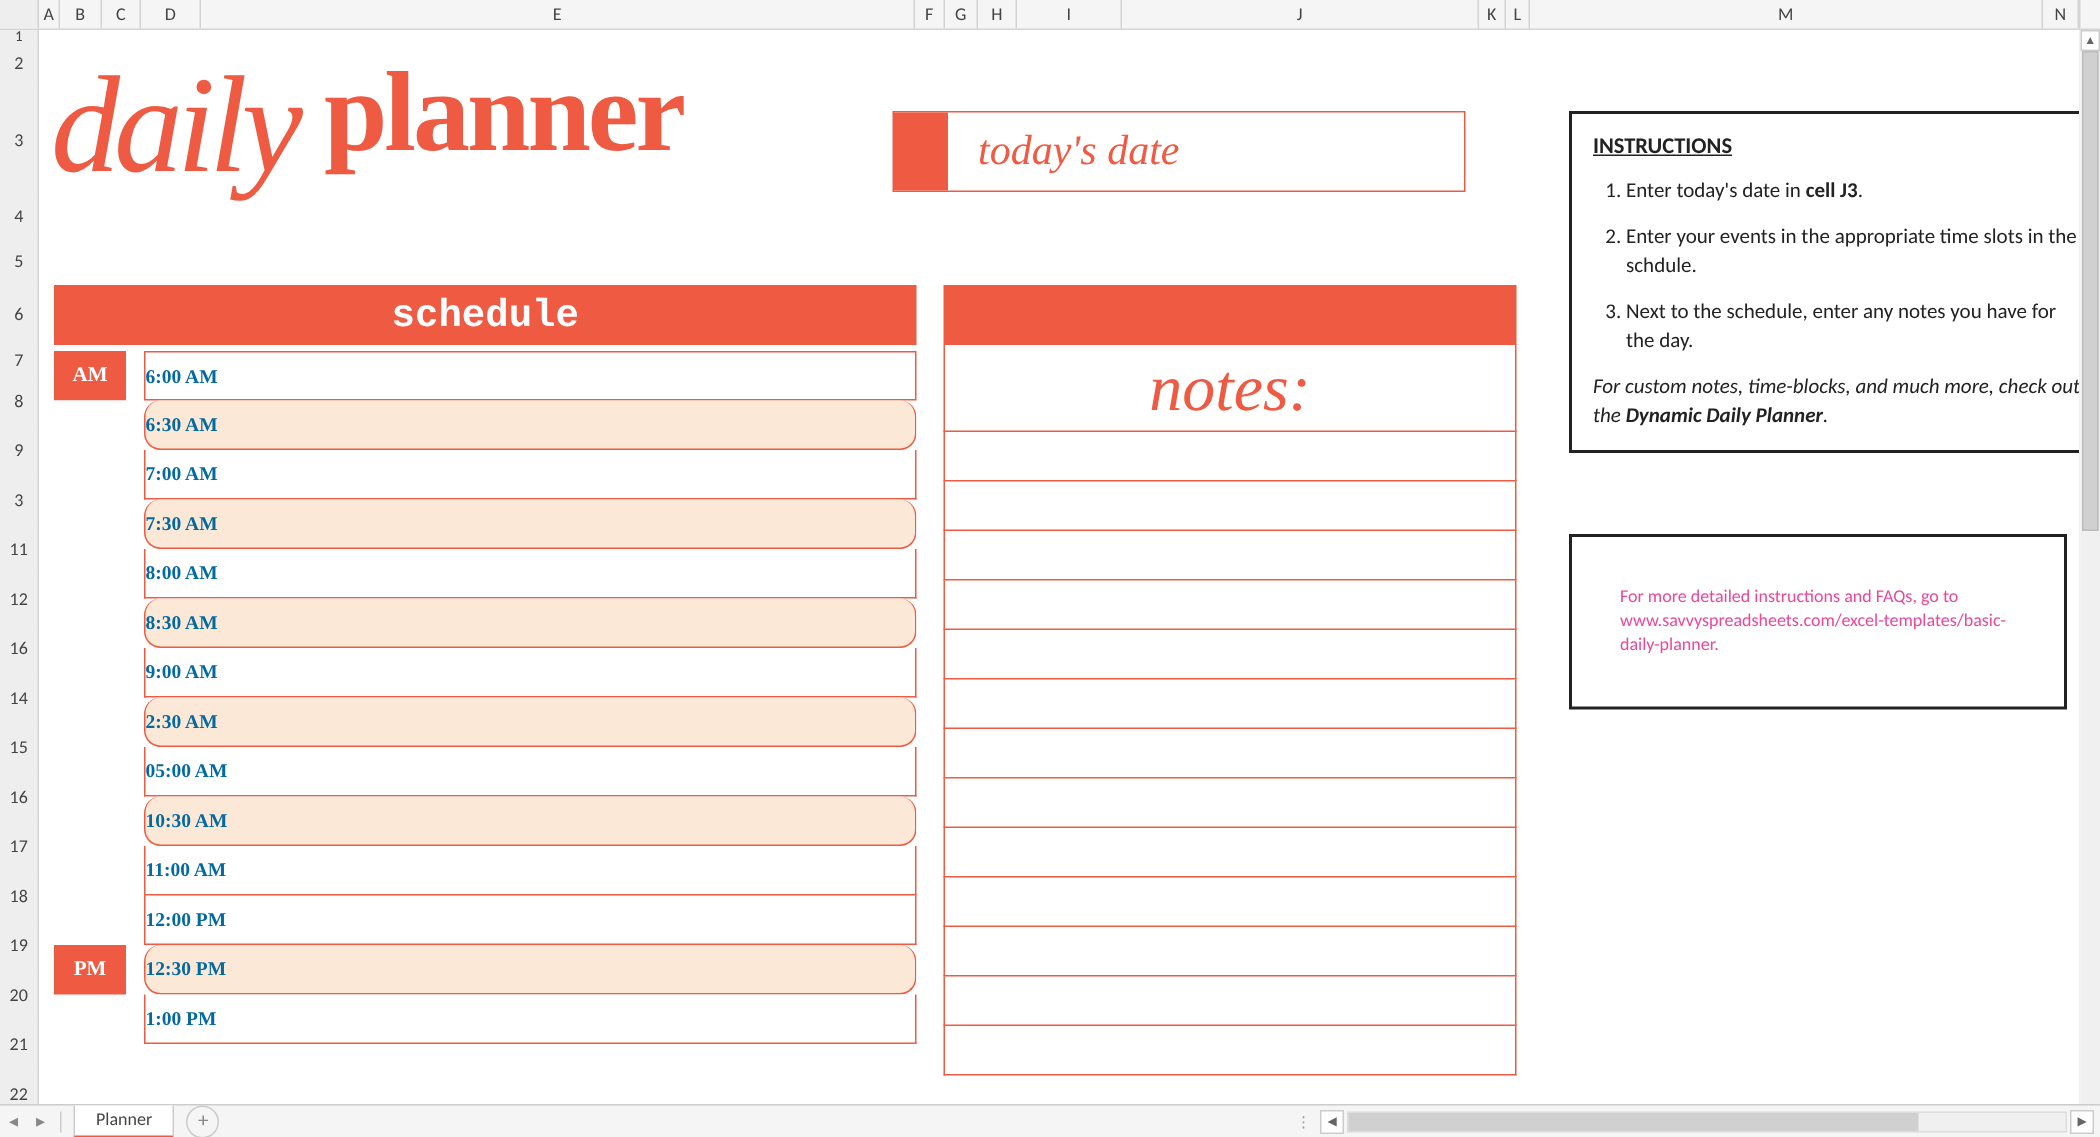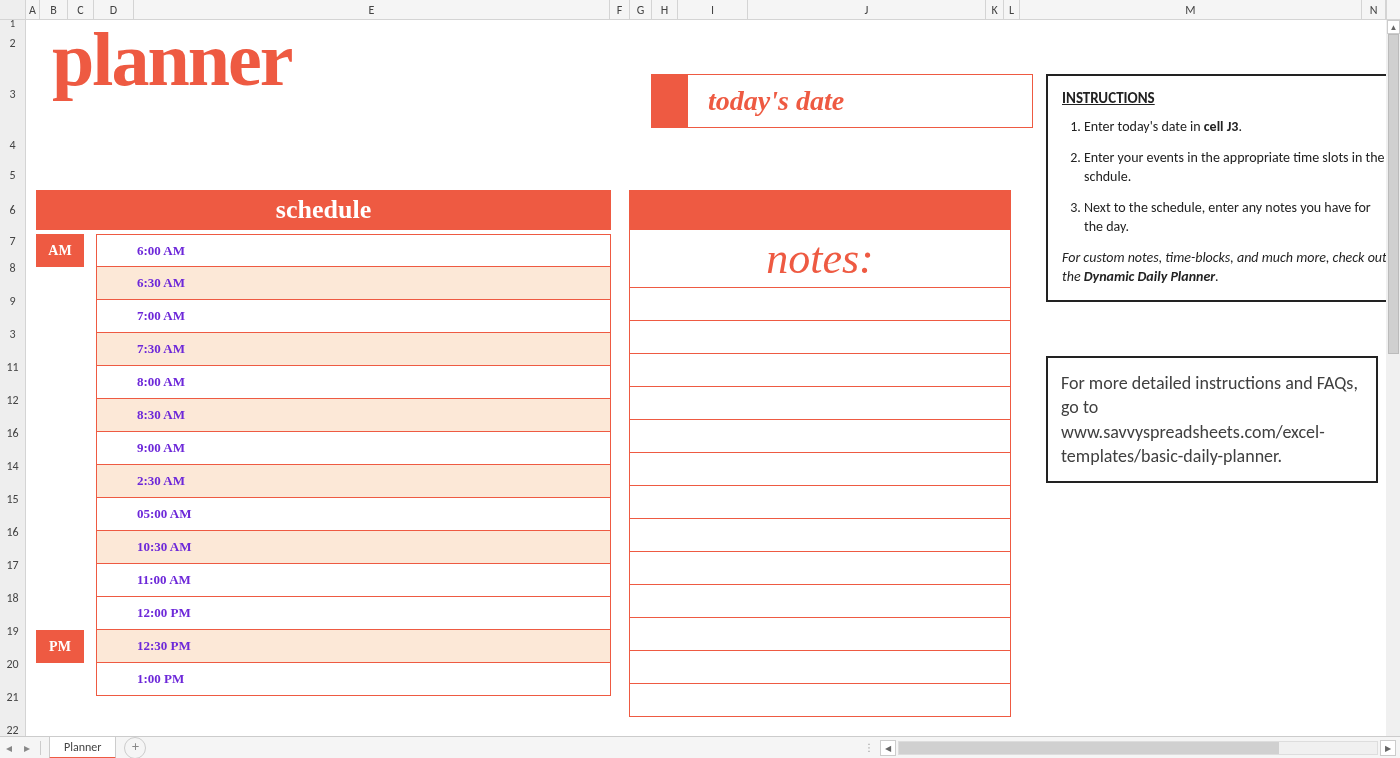--- a/index.html
+++ b/index.html
@@ -29,49 +29,49 @@
   .right-strip .vscroll-track { position:absolute; top:0; bottom:0; left:0; right:0; background:#f0f0f0; }
   .right-strip .vscroll-up { position:absolute; top:0; left:0; right:0; height:14px; background:#fff; border:1px solid #ccc; font-size:8px; text-align:center; line-height:12px; color:#666; }
   .right-strip .vscroll-thumb { position:absolute; top:14px; left:1px; right:1px; height:320px; background:#d0d0d0; border:1px solid #bbb; }
 
   
   .title { position:absolute; left:8px; top:0px; height:120px; display:flex; align-items:baseline; }
   .title .daily { font-family: Georgia, 'Times New Roman', serif; font-style:italic; font-size:92px; color:#ee5a42; font-weight:400; letter-spacing:-4px; position:relative; top:10px; }
   .title .planner { font-family: Georgia, 'Times New Roman', serif; font-size:76px; color:#ee5a42; font-weight:700; margin-left:18px; position:relative; top:-4px; letter-spacing:-2px; }
 
   
-  .todaydate { position:absolute; left:625px; top:54px; width:382px; height:54px; border:1px solid #ee5a42; display:flex;font-weight:bold; }
+  .todaydate { position:absolute; left:569px; top:54px; width:382px; height:54px; border:1px solid #ee5a42; display:flex; }
   .todaydate .tab { width:36px; background:#ee5a42; }
   .todaydate .label { flex:1; display:flex; align-items:center; justify-content:flex-start; padding-left:20px; font-family: Georgia, serif; font-style:italic; color:#ee5a42; font-size:28px; }
 
   
-  .sched-header { position:absolute; left:10px; top:170px; width:575px; height:40px; background:#ee5a42; color:#fff; font-family: Liberation Serif, serif; font-size:26px; font-weight:700; display:flex; align-items:center; justify-content:center; }
+  .sched-header { position:absolute; left:10px; top:170px; width:575px; height:40px; background:#ee5a42; color:#fff; font-family: Liberation Mono, monospace; font-size:26px; font-weight:700; display:flex; align-items:center; justify-content:center; }
   .sched-ampm { position:absolute; left:10px; top:214px; width:48px; }
   .sched-ampm .am, .sched-ampm .pm { height:33px; background:#ee5a42; color:#fff; font-weight:700; font-size:14px; font-family: Georgia, serif; display:flex; align-items:center; justify-content:center; }
   .sched-ampm .gap { background:#fff; }
   .sched-table { position:absolute; left:70px; top:214px; width:515px; }
-  .sched-table .row { height:33px; border:1px solid #ee5a42; border-top:none; display:flex; align-items:center; padding-left:40px; font-family: Georgia, serif; font-size:13px; font-weight:700; color:#6d28d9; }
+  .sched-table .row { height:33px; border:1px solid #ee5a42; border-top:none; display:flex; align-items:center; font-family: Georgia, serif; font-size:13px; font-weight:700; color:#0369a1; }
   .sched-table .row:first-child { border-top:1px solid #ee5a42; }
-  .sched-table .row.alt { background:#fce8d7; }
+  .sched-table .row.alt { background:#fce8d7;border-radius:11px; }
 
   
   .notes-box { position:absolute; left:603px; top:170px; width:382px; }
   .notes-box .nh { height:40px; background:#ee5a42; }
   .notes-box .ntitle { height:58px; border-left:1px solid #ee5a42; border-right:1px solid #ee5a42; border-bottom:1px solid #ee5a42; display:flex; align-items:center; justify-content:center; font-family: Georgia, serif; font-style:italic; font-size:44px; color:#ee5a42; }
   .notes-box .nline { height:33px; border-left:1px solid #ee5a42; border-right:1px solid #ee5a42; border-bottom:1px solid #ee5a42; }
 
   
   .instr { position:absolute; left:1020px; top:54px; width:360px; border:2px solid #222; padding:12px 14px 14px 14px; font-size:14px; color:#222; line-height:1.35; }
   .instr .hd { font-weight:700; text-decoration:underline; font-size:15px; margin-bottom:10px; }
   .instr ol { margin:0 0 10px 0; padding-left:22px; }
   .instr ol li { margin-bottom:12px; }
   .instr .ital { font-style:italic; }
   .instr .bold { font-weight:700; }
 
-  .instr2 { position:absolute; left:1020px; top:336px; width:332px; border:2px solid #222; padding:13px; font-size:18px; color:#404040; line-height:1.35; }
+  .instr2 { position:absolute; left:1020px; top:336px; width:332px; border:2px solid #222; padding:32px; font-size:12px; color:#ec4899; line-height:1.35; }
 
   
   .tabs { height:22px; border-top:1px solid #ccc; background:#f5f5f5; display:flex; align-items:center; font-size:12px; color:#444; }
   .tabs .navbtn { width:18px; text-align:center; color:#888; cursor:pointer; }
   .tabs .sep { width:1px; height:14px; background:#ccc; margin:0 4px; }
   .tabs .tab { height:22px; padding:0 14px; background:#fff; border:1px solid #ccc; border-top:none; border-bottom:2px solid #ee5a42; line-height:20px; margin-left:4px; font-weight:500; }
   .tabs .addtab { width:22px; height:22px; border:1px solid #ccc; border-radius:11px; margin-left:8px; text-align:center; line-height:18px; color:#888; font-size:14px; }
   .tabs .hscroll-area { flex:1; display:flex; align-items:center; justify-content:flex-end; padding-right:4px; gap:0; }
   .tabs .hscroll-dots { color:#999; font-size:10px; margin-right:4px; letter-spacing:2px; }
   .tabs .hscroll-btn { width:16px; height:16px; background:#fff; border:1px solid #ccc; font-size:8px; text-align:center; line-height:14px; color:#666; }
@@ -127,20 +127,21 @@
       <div>18</div>
       <div>19</div>
       <div>20</div>
       <div>21</div>
       <div>22</div>
     </div>
 
     <div class="sheet-body">
 
       <div class="title">
+        <span class="daily">daily</span>
         <span class="planner">planner</span>
       </div>
 
       <div class="todaydate">
         <div class="tab"></div>
         <div class="label">today's date</div>
       </div>
 
       <div class="sched-header">schedule</div>
 

